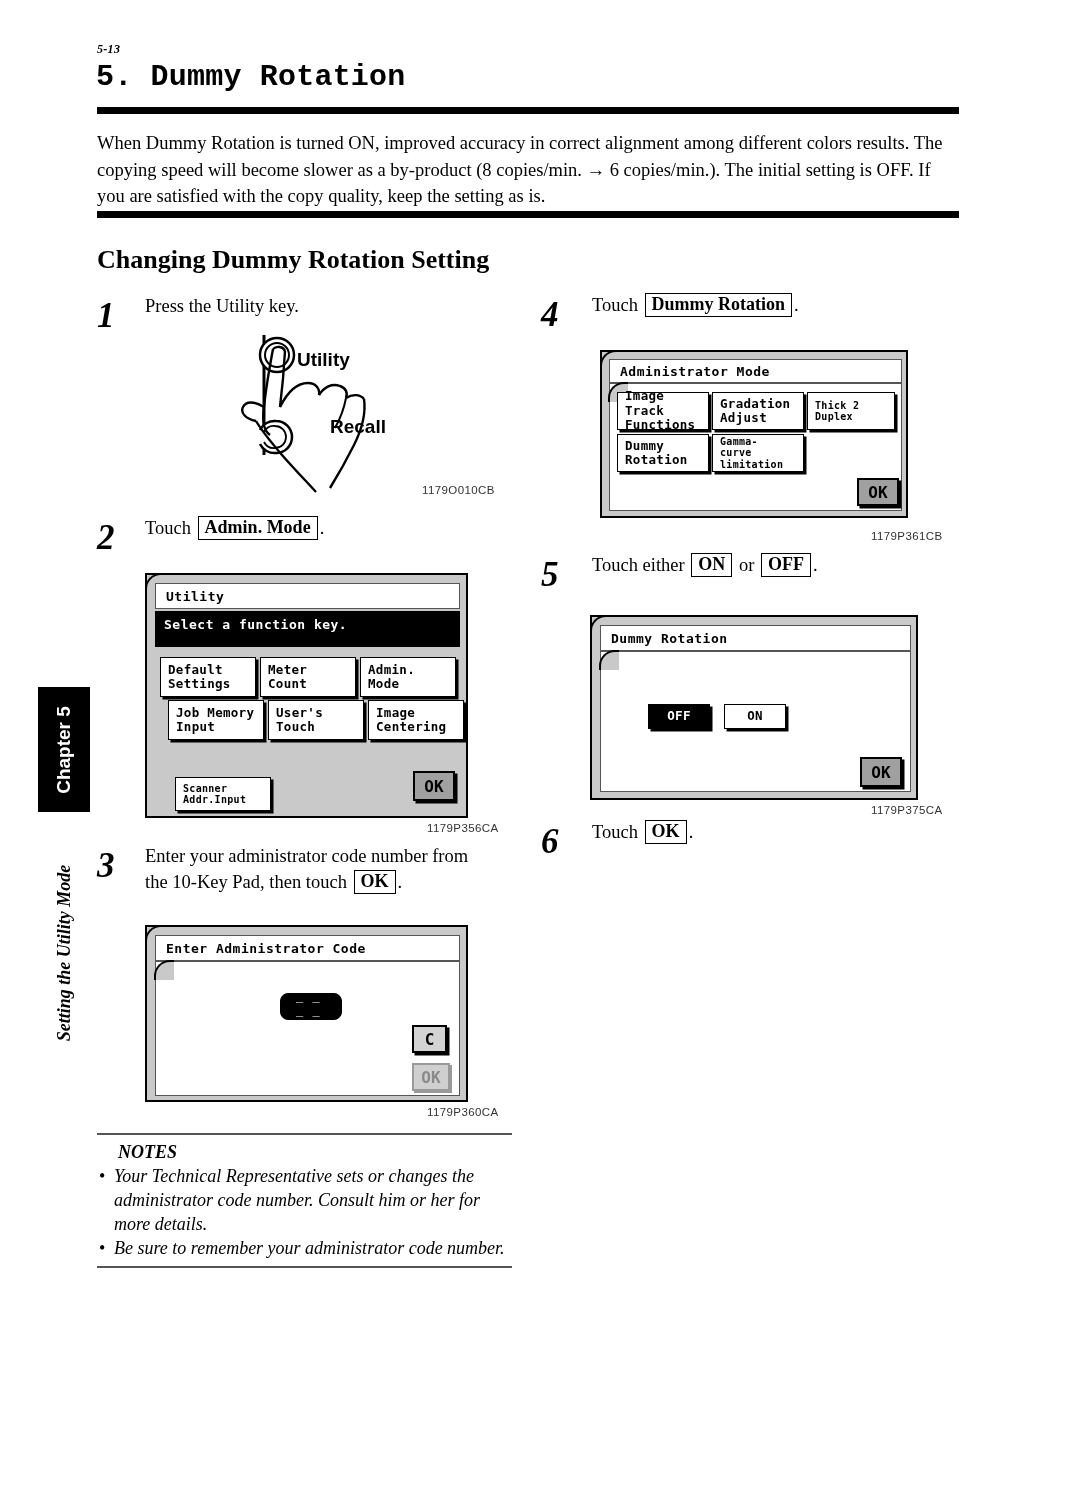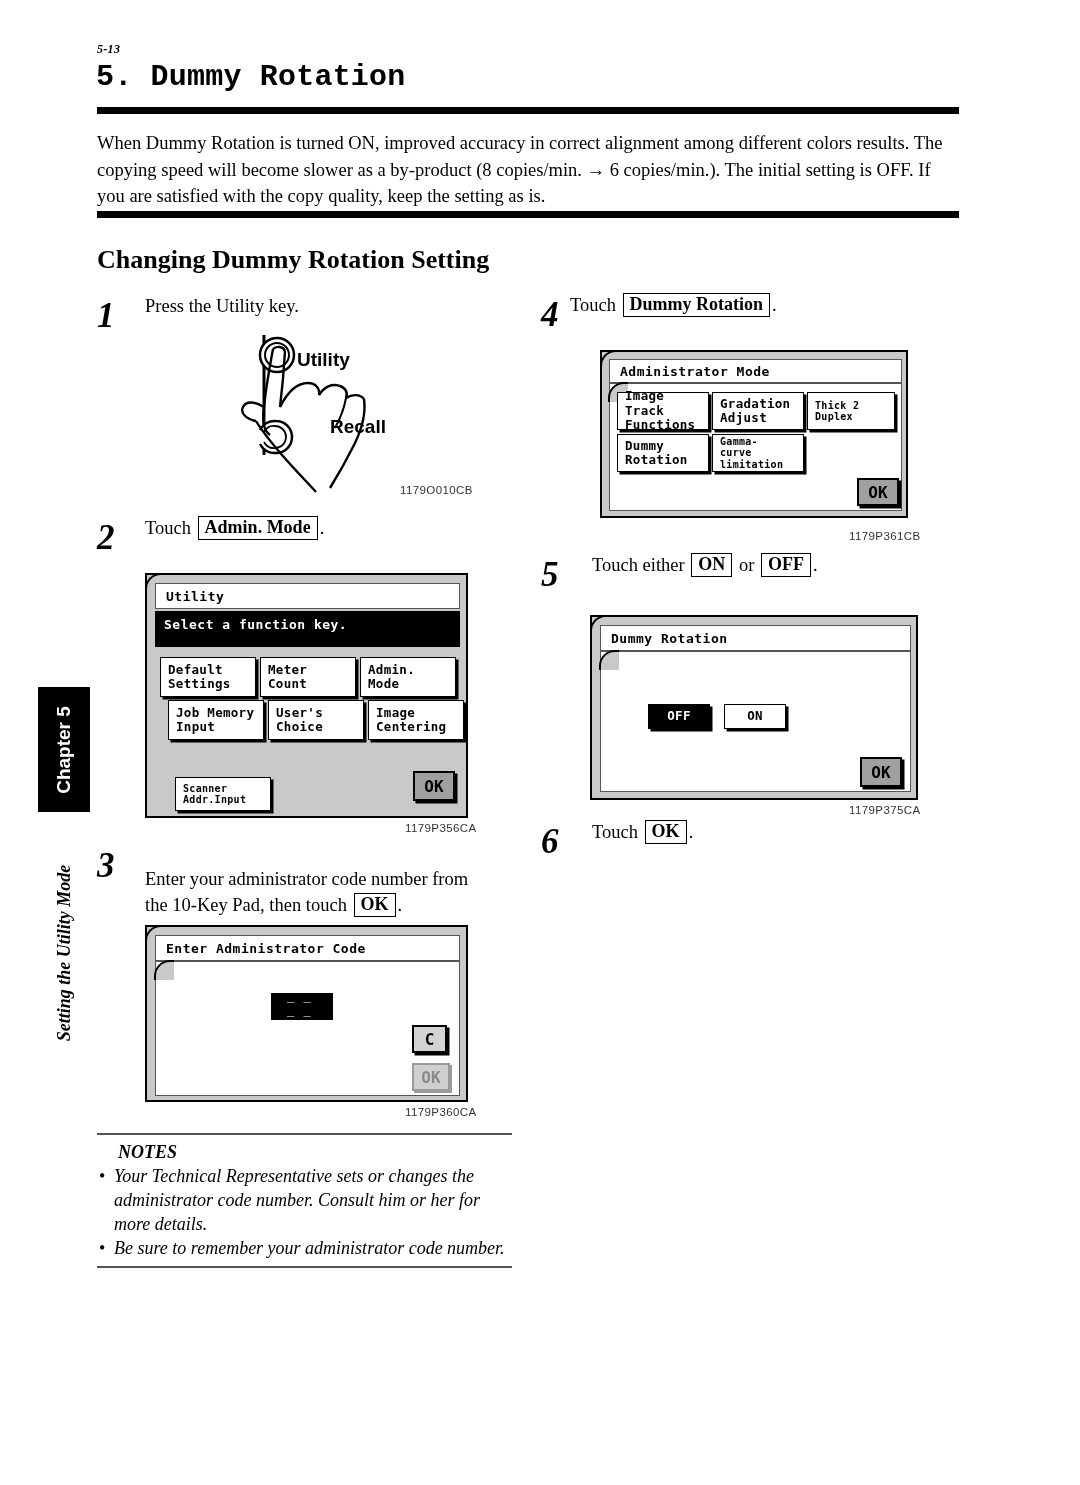--- a/index.html
+++ b/index.html
@@ -189,20 +189,21 @@
     font-size:12px;
     letter-spacing:1px;
   }
 
   .fig-code {
     position: absolute;
     font-family: "Liberation Sans", sans-serif;
     font-size: 11.5px;
     color: #333;
     letter-spacing: .4px;
+    margin-left: 22px;
   }
 
   
   .tab-black {
     position: absolute;
     left: 38px; top: 687px;
     width: 52px; height: 125px;
     background: #000;
   }
   .tab-black span {
@@ -330,61 +331,61 @@
   <div class="lcd-btn" style="left:13px;  top:82px;  width:96px; height:40px;">Default
 Settings</div>
   <div class="lcd-btn" style="left:113px; top:82px;  width:96px; height:40px;">Meter
 Count</div>
   <div class="lcd-btn" style="left:213px; top:82px;  width:96px; height:40px;">Admin.
 Mode</div>
 
   <div class="lcd-btn" style="left:21px;  top:125px; width:96px; height:40px;">Job Memory
 Input</div>
   <div class="lcd-btn" style="left:121px; top:125px; width:96px; height:40px;">User's
-Choice</div>
+Touch</div>
   <div class="lcd-btn" style="left:221px; top:125px; width:96px; height:40px;">Image
 Centering</div>
 
   <div class="lcd-btn small" style="left:28px; top:168px; width:96px; height:34px;margin-top:34px;">Scanner
 Addr.Input</div>
 
   <div class="ok-btn" style="left:266px; top:196px; width:42px; height:30px;">OK</div>
 </div>
 <div class="fig-code" style="left:405px; top:822px;">1179P356CA</div>
 
 <div class="step-num" style="left:97px; top:848px;">3</div>
-<div class="step-text" style="position:absolute; left:145px; top:866px; width:385px;">
+<div class="step-text" style="position:absolute; left:145px; top:843px; width:385px;">
   <span>Enter your administrator code number from</span><br>
   <span>the 10-Key Pad, then touch</span>
   <span class="keycap">OK</span><span>.</span>
 </div>
 
 <div class="lcd" style="position:absolute; left:145px; top:925px; width:323px; height:177px;">
   <div class="lcd-title" style="left:8px; top:8px; width:305px; height:26px;">Enter Administrator Code</div>
   <div class="lcd" style="position:absolute; left:8px; top:34px; width:305px; height:135px; background:#fff; border:1.5px solid #555;"></div>
-  <div class="code-field" style="left:124px; top:66px; width:60px; height:25px;">
+  <div class="code-field" style="left:133px; top:66px; width:60px; height:25px;border-radius:8px;">
     <span class="dashes">_ _ _ _</span>
   </div>
   <div class="c-btn" style="left:265px; top:98px; width:35px; height:28px;">C</div>
   <div class="ok-btn disabled" style="left:265px; top:136px; width:38px; height:28px;">OK</div>
 </div>
 <div class="fig-code" style="left:405px; top:1106px;">1179P360CA</div>
 
 <div class="notes-wrap">
   <div class="notes-rule"></div>
   <div class="notes-title">NOTES</div>
   <ul class="notes-list">
     <li>Your Technical Representative sets or changes the administrator code number.  Consult him or her for more details.</li>
     <li>Be sure to remember your administrator code number.</li>
   </ul>
   <div class="notes-rule notes-rule-bottom"></div>
 </div>
 
 <div class="step-num" style="left:541px; top:297px;">4</div>
-<div class="step-text" style="position:absolute; left:570px; top:292px; width:380px;">
+<div class="step-text" style="position:absolute; left:592px; top:292px; width:380px;">
   <span>Touch</span>
   <span class="keycap">Dummy Rotation</span><span>.</span>
 </div>
 
 <div class="lcd" style="position:absolute; left:600px; top:350px; width:308px; height:168px;">
   <div class="lcd-title" style="left:7px; top:7px; width:293px; height:24px;">Administrator Mode</div>
   <div class="lcd" style="position:absolute; left:7px; top:31px; width:293px; height:128px; background:#fff; border:1.5px solid #555;"></div>
 
   <div class="lcd-btn" style="left:15px;  top:40px; width:92px; height:38px;">Image Track
 Functions</div>

